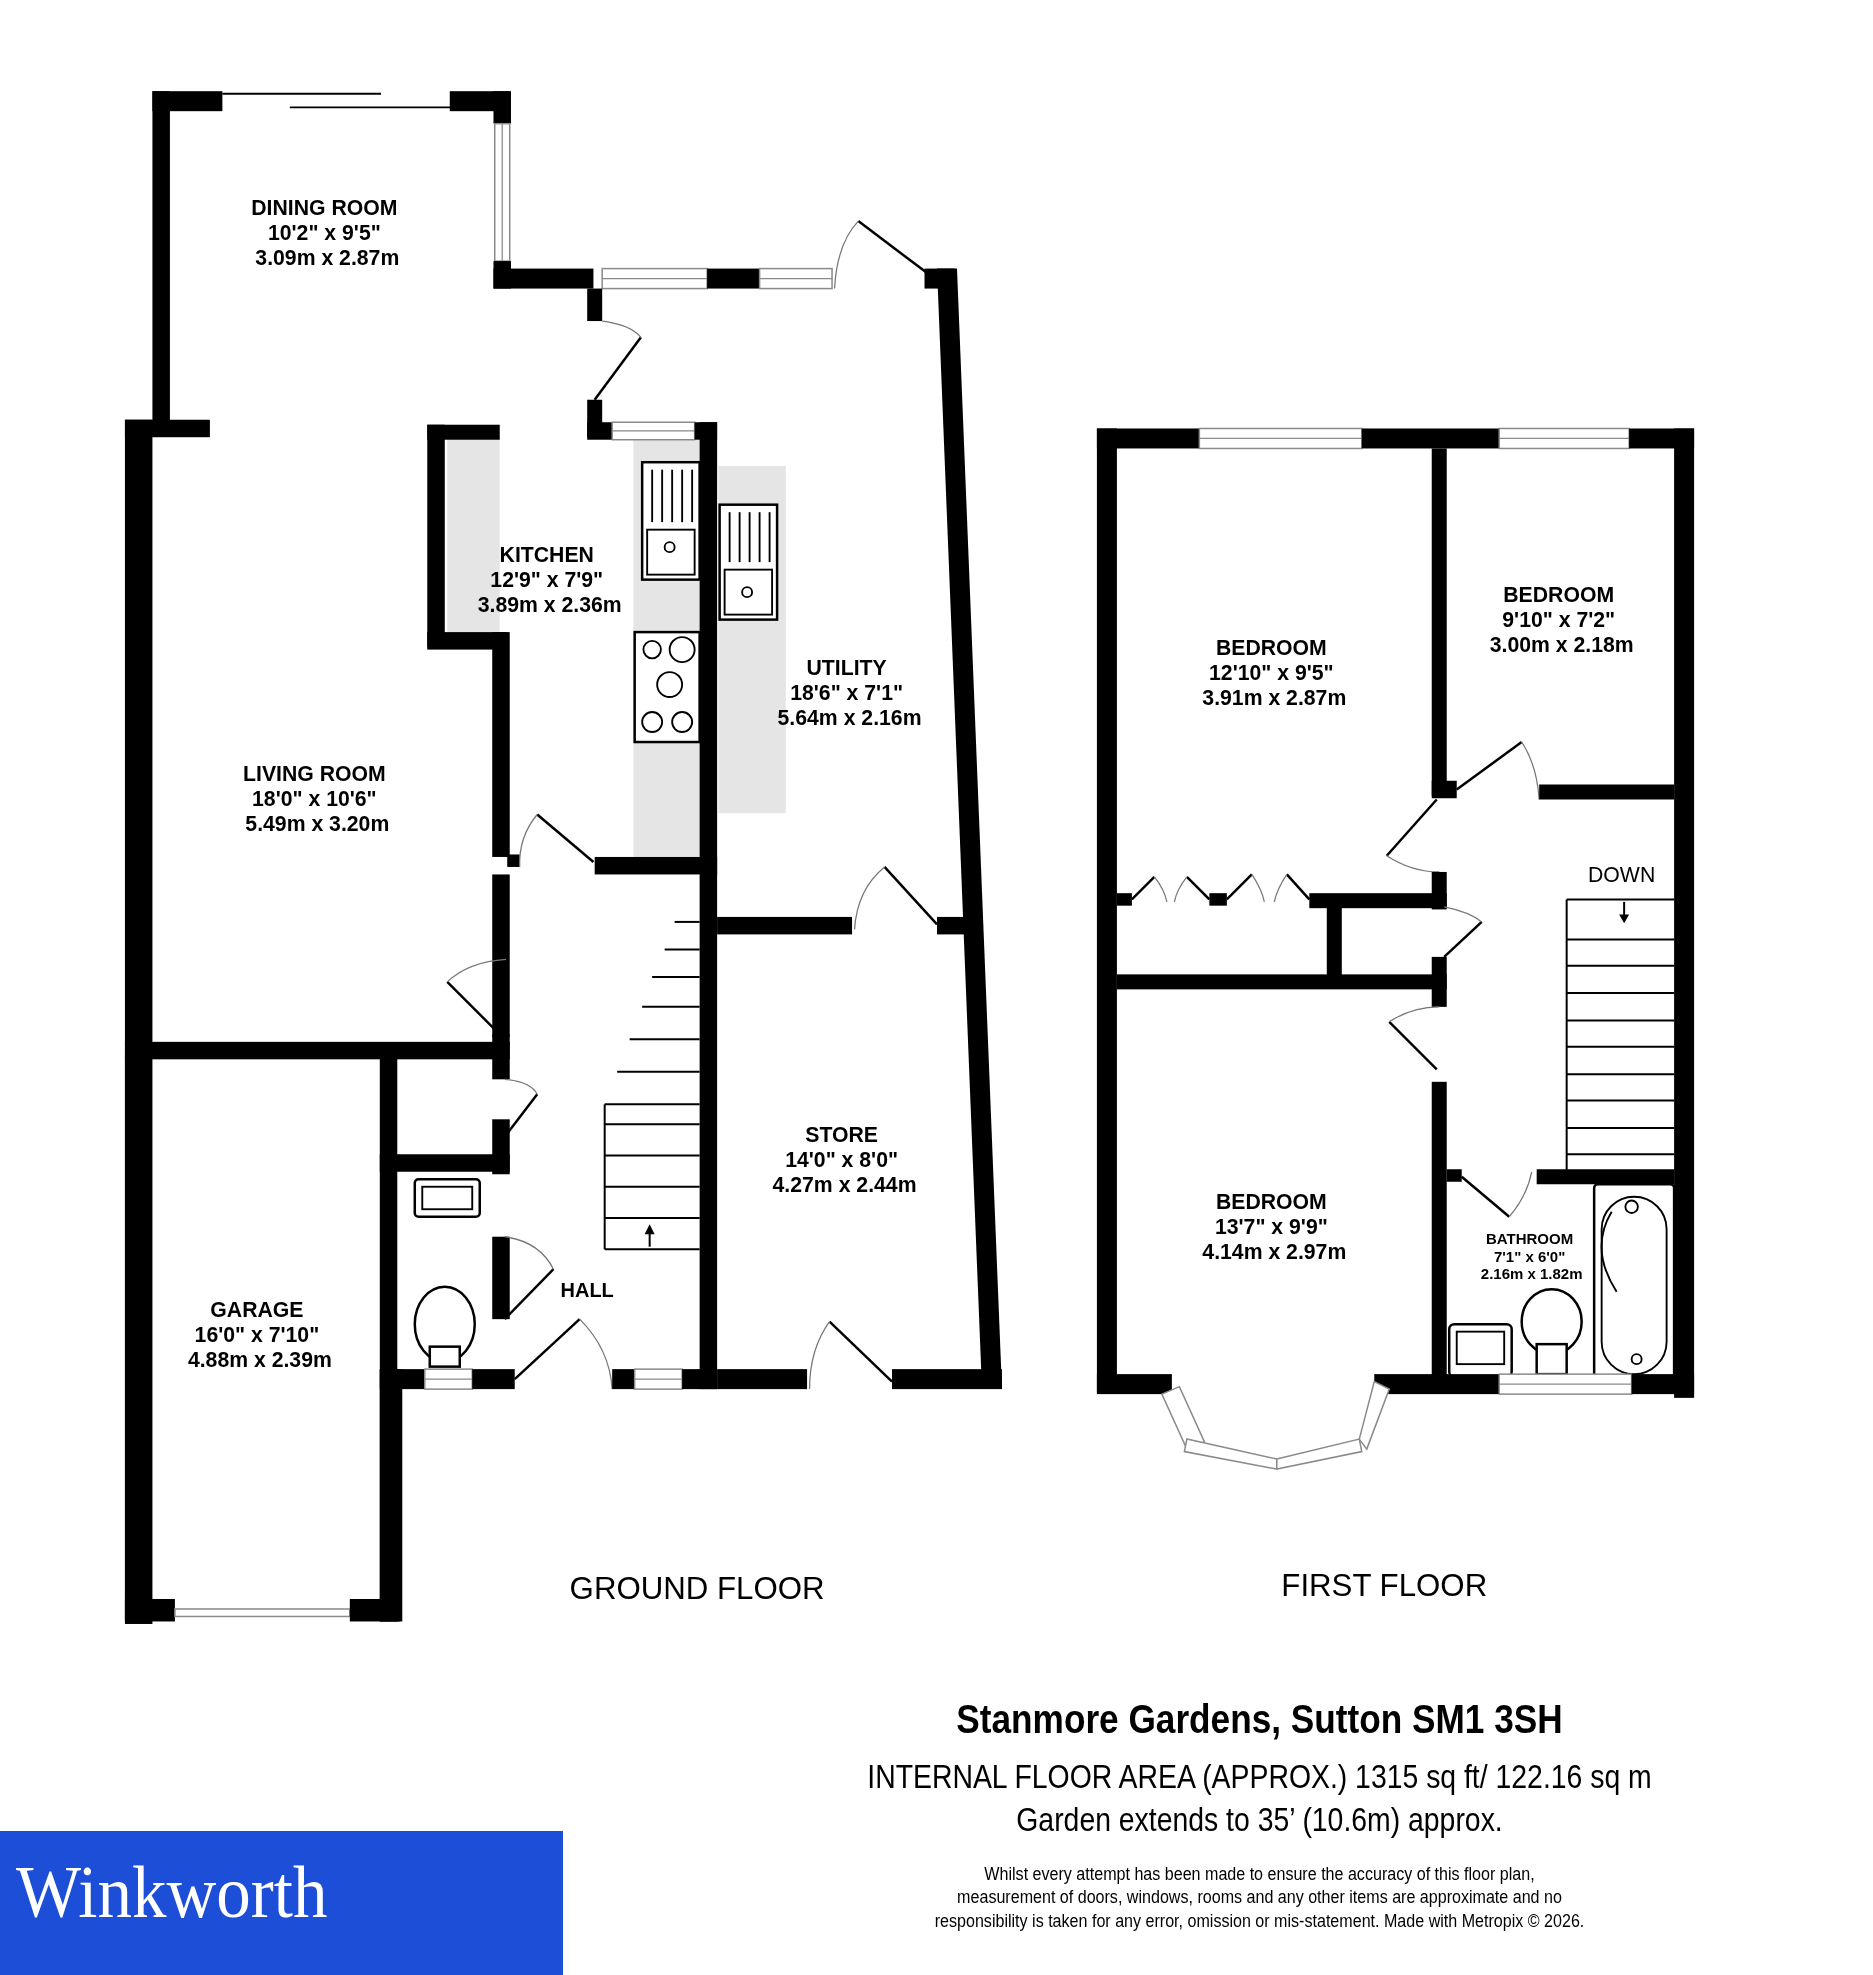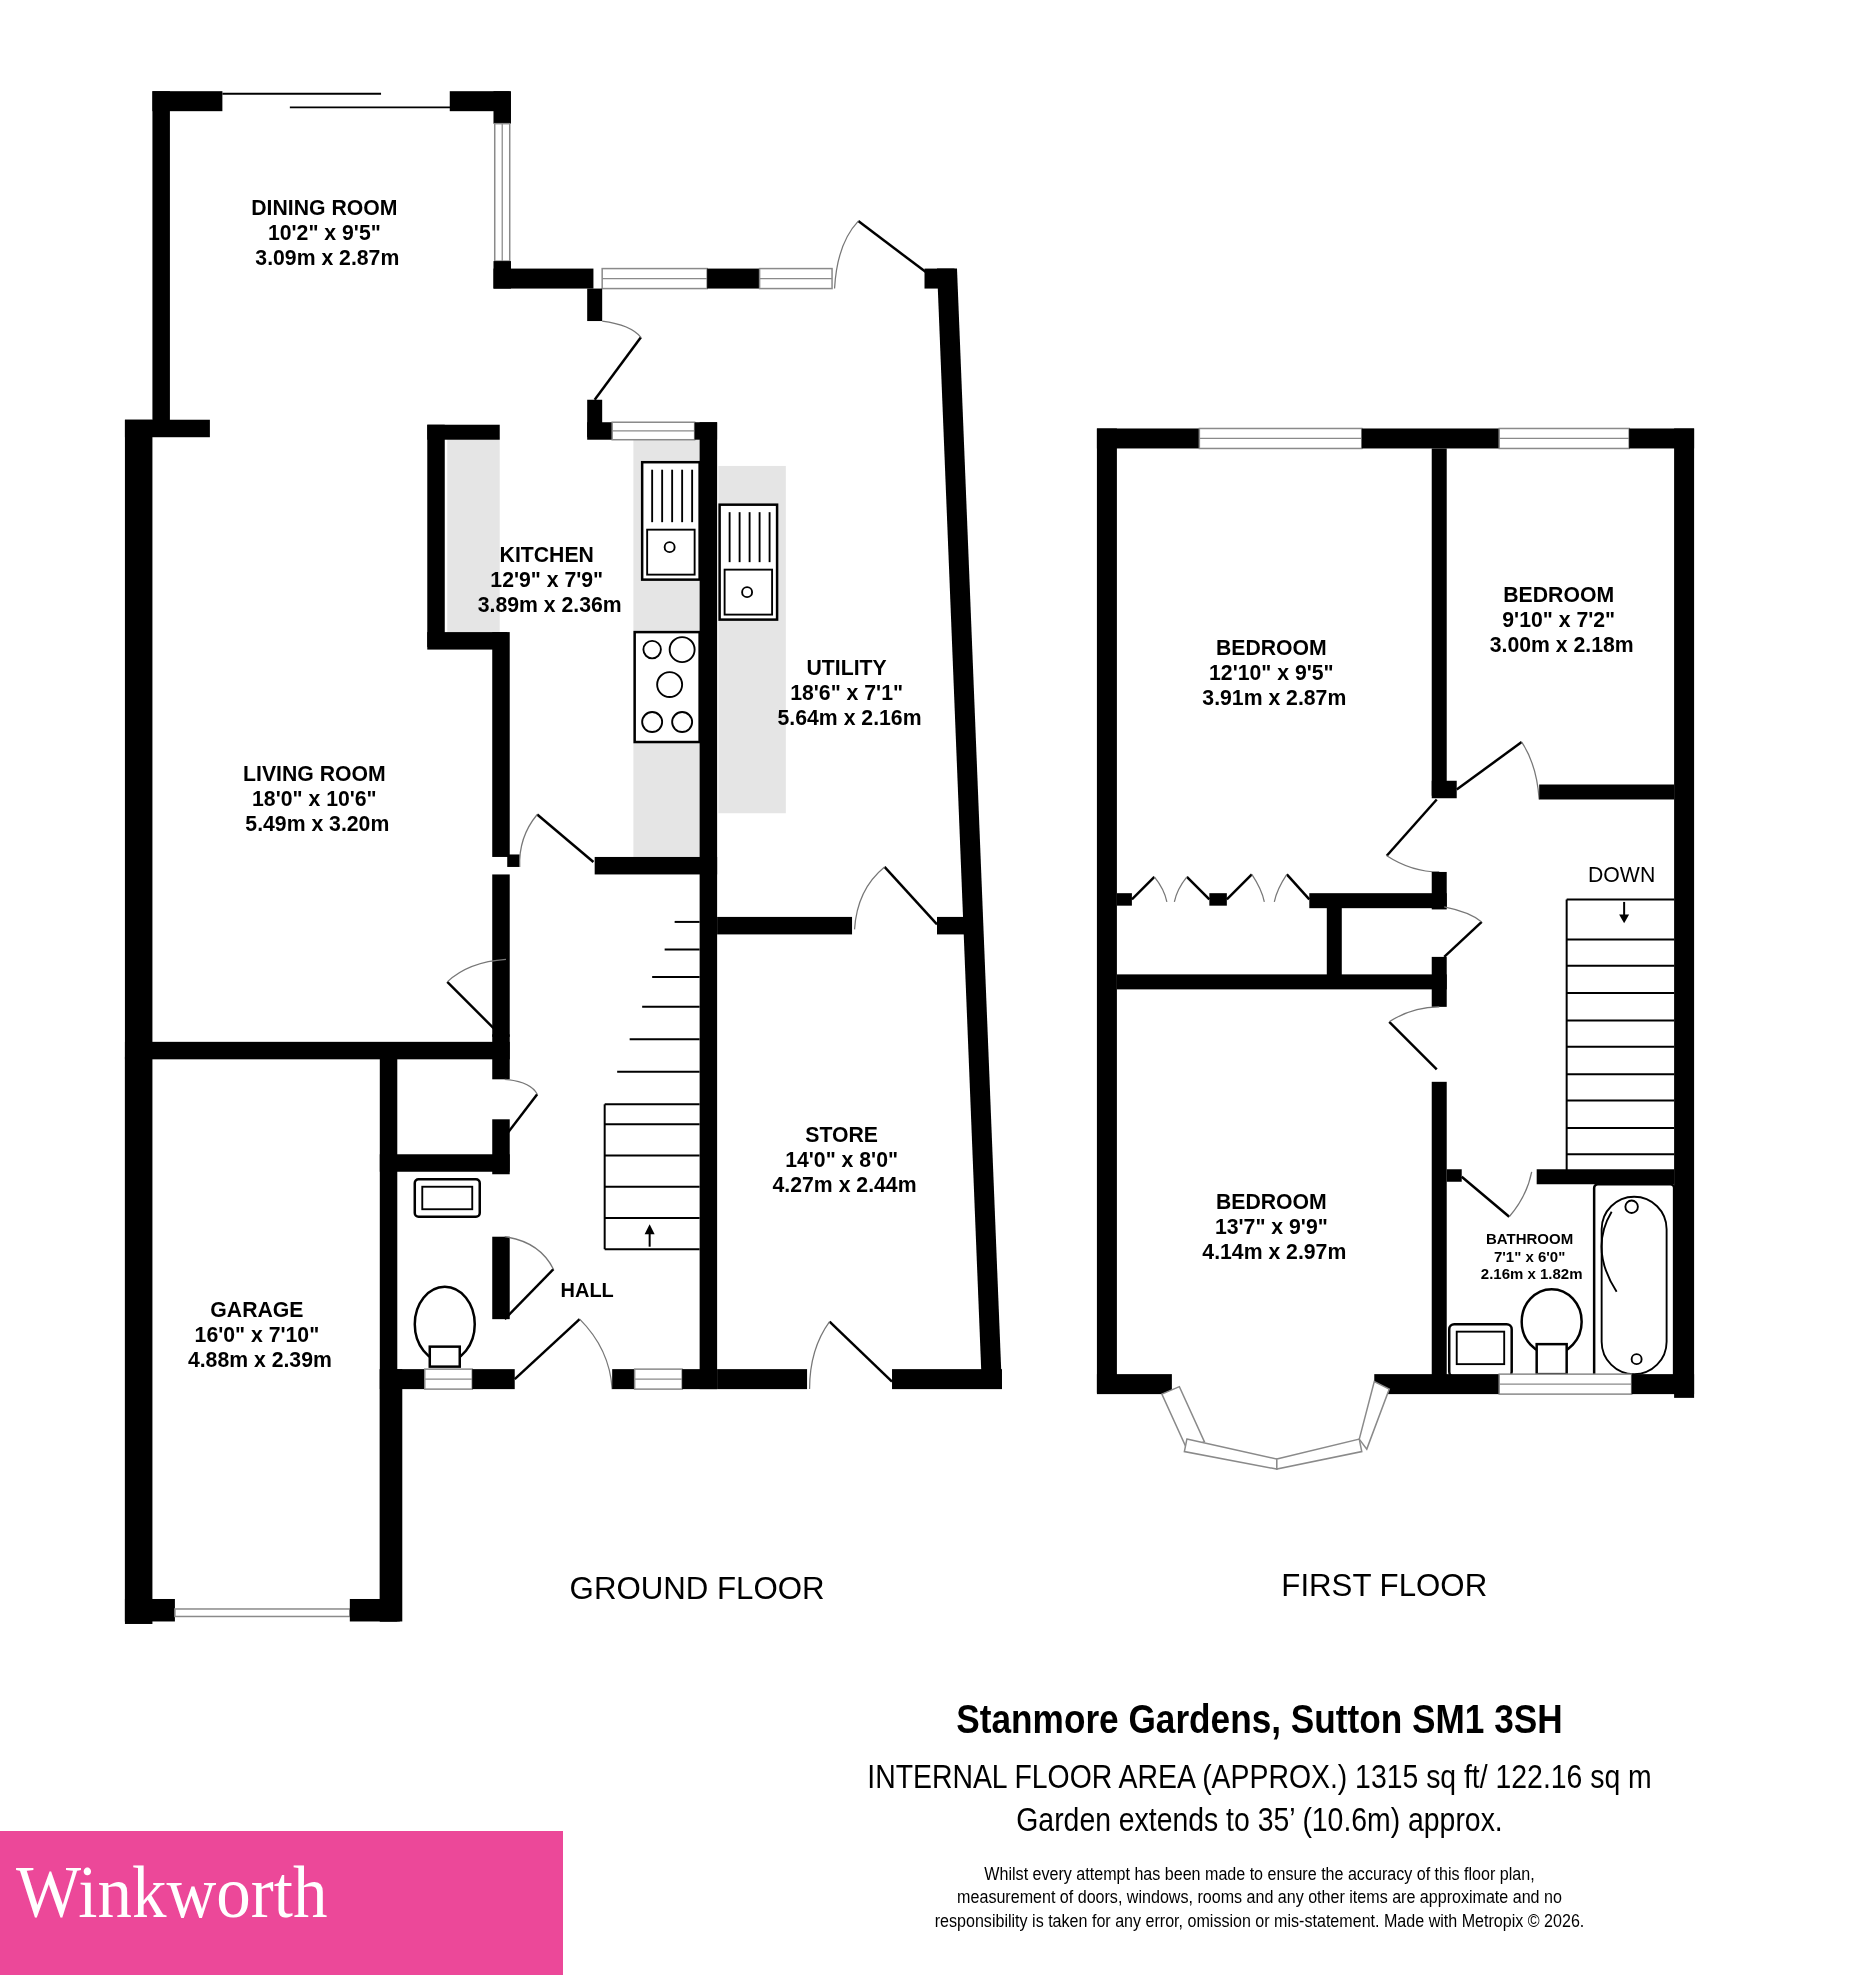--- a/index.html
+++ b/index.html
@@ -14,21 +14,21 @@
     .fix { fill: #fff; stroke: #000; stroke-width: 2; }
     .thin { stroke: #000; stroke-width: 1.5; fill: none; }
     .stair { stroke: #000; stroke-width: 1.6; }
     .room-label { font-family: "Liberation Sans", sans-serif; font-weight: bold; fill: #000; text-anchor: middle; }
     .floor-label { font-family: "Liberation Sans", sans-serif; fill: #000; text-anchor: middle; }
     .info { position: absolute; left: 690px; width: 1139px; text-align: center; font-family: "Liberation Sans", sans-serif; color: #000; }
     #addr { top: 1697px; font-size: 40px; font-weight: bold; transform: scaleX(0.88); transform-origin: center; }
     #area { top: 1758px; font-size: 33px; transform: scaleX(0.86); transform-origin: center; }
     #garden { top: 1801px; font-size: 33px; transform: scaleX(0.86); transform-origin: center; }
     #disclaimer { top: 1862px; font-size: 18.7px; line-height: 23.4px; transform: scaleX(0.86); transform-origin: center; }
-    #logo { position: absolute; left: 0; top: 1831px; width: 563px; height: 144px; background: #ec4899; }
+    #logo { position: absolute; left: 0; top: 1831px; width: 563px; height: 144px; background: #1d4ed8; }
     #logo-text { position: absolute; left: 16.4px; top: 23.4px; font-family: "Liberation Serif", serif; color: #ffffff; font-size: 75px; line-height: 76px; transform: scaleX(0.92); transform-origin: left; }
   </style>
 </head>
 <body>
 
 <svg id="plan" viewBox="0 0 1500 1581" preserveAspectRatio="none" xmlns="http://www.w3.org/2000/svg">
 
   <g>
 
     <rect class="counter" x="358" y="350" width="42" height="168"></rect>

